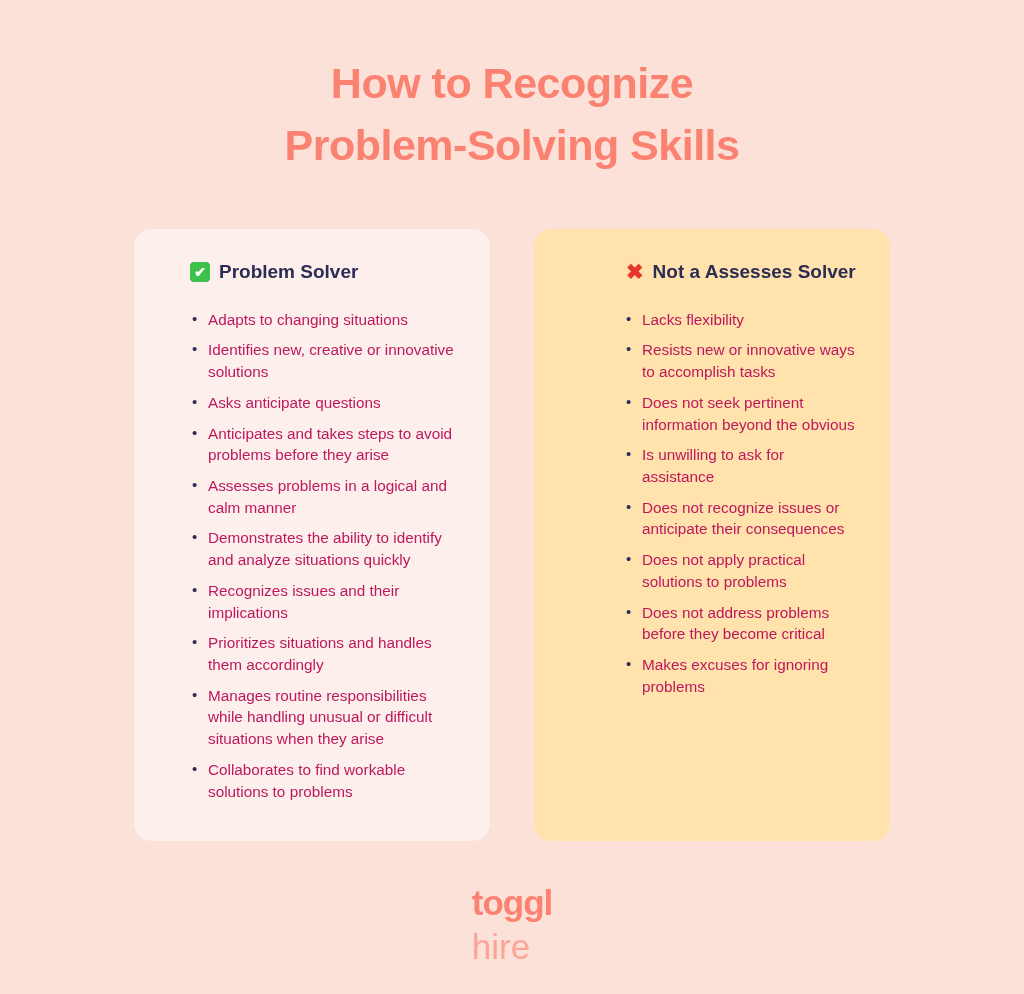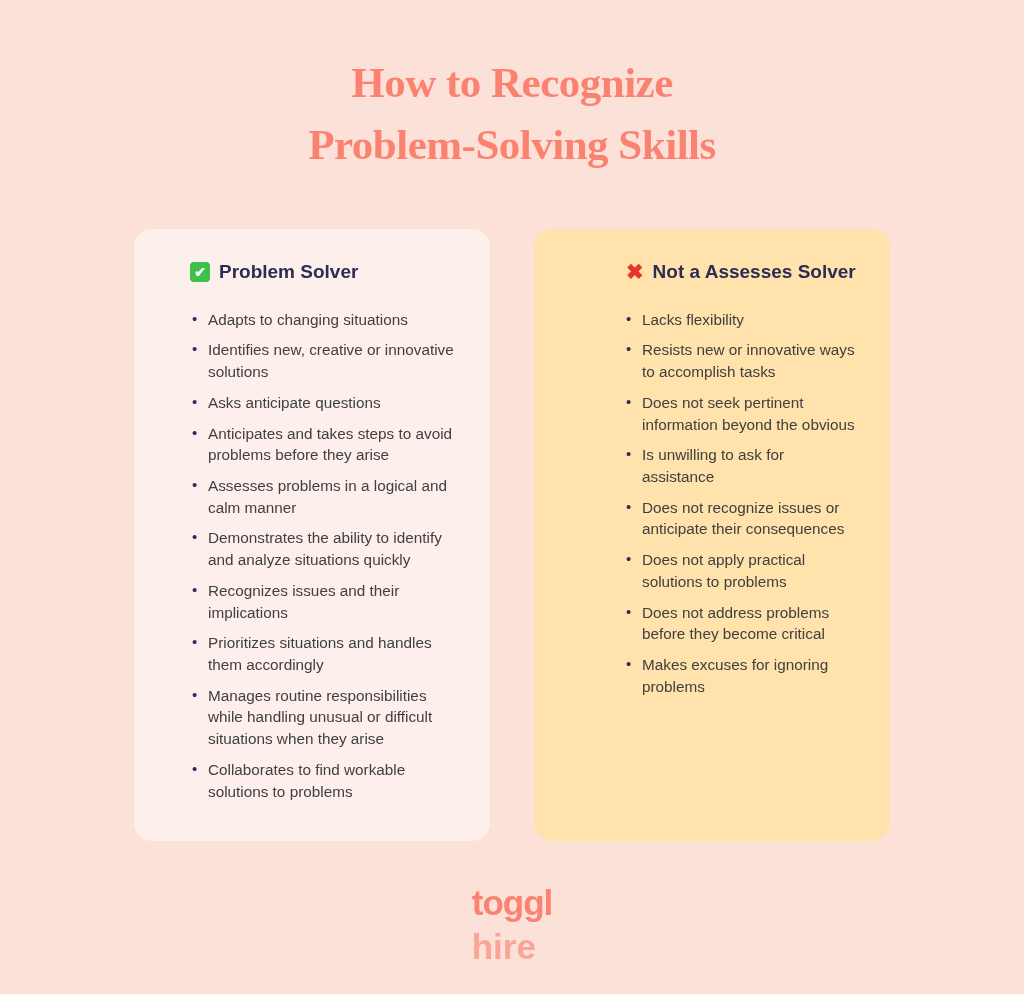--- a/index.html
+++ b/index.html
@@ -24,21 +24,20 @@
     padding-top: 52px;
     text-align: center;
     color: #fb8271;
     font-size: 43px;
     font-weight: bold;
     line-height: 1.45;
     letter-spacing: -0.5px;
   }
   .title .line {
     display: block;
-    font-family: Liberation Serif, serif;
   }
   .cards {
     display: flex;
     justify-content: center;
     gap: 44px;
     margin-top: 52px;
   }
   .card {
     width: 356px;
     border-radius: 18px;
@@ -96,21 +95,21 @@
   .card-good ul.points {
     padding-left: 28px;
   }
   .card-bad ul.points {
     padding-left: 62px;
   }
   ul.points li {
     position: relative;
     padding-left: 16px;
     margin-bottom: 9px;
-    color: #404040;
+    color: #be185d;
     font-size: 15.3px;
     line-height: 1.42;
   }
   ul.points li::before {
     content: "•";
     position: absolute;
     left: 0;
     top: -1px;
     color: #2e2e5c;
     font-size: 15px;
@@ -127,21 +126,21 @@
     line-height: 1;
     flex-direction: column;
   }
   .logo-brand {
     color: #fb8271;
     font-weight: bold;
     letter-spacing: -1px;
   }
   .logo-product {
     color: #fba597;
-    font-weight: bold;
+    font-weight: normal;
     letter-spacing: 0px;
   }
 </style>
 </head>
 <body>
 
 <div class="page">
 
   <h1 class="title">
     <span class="line">How to Recognize</span>

